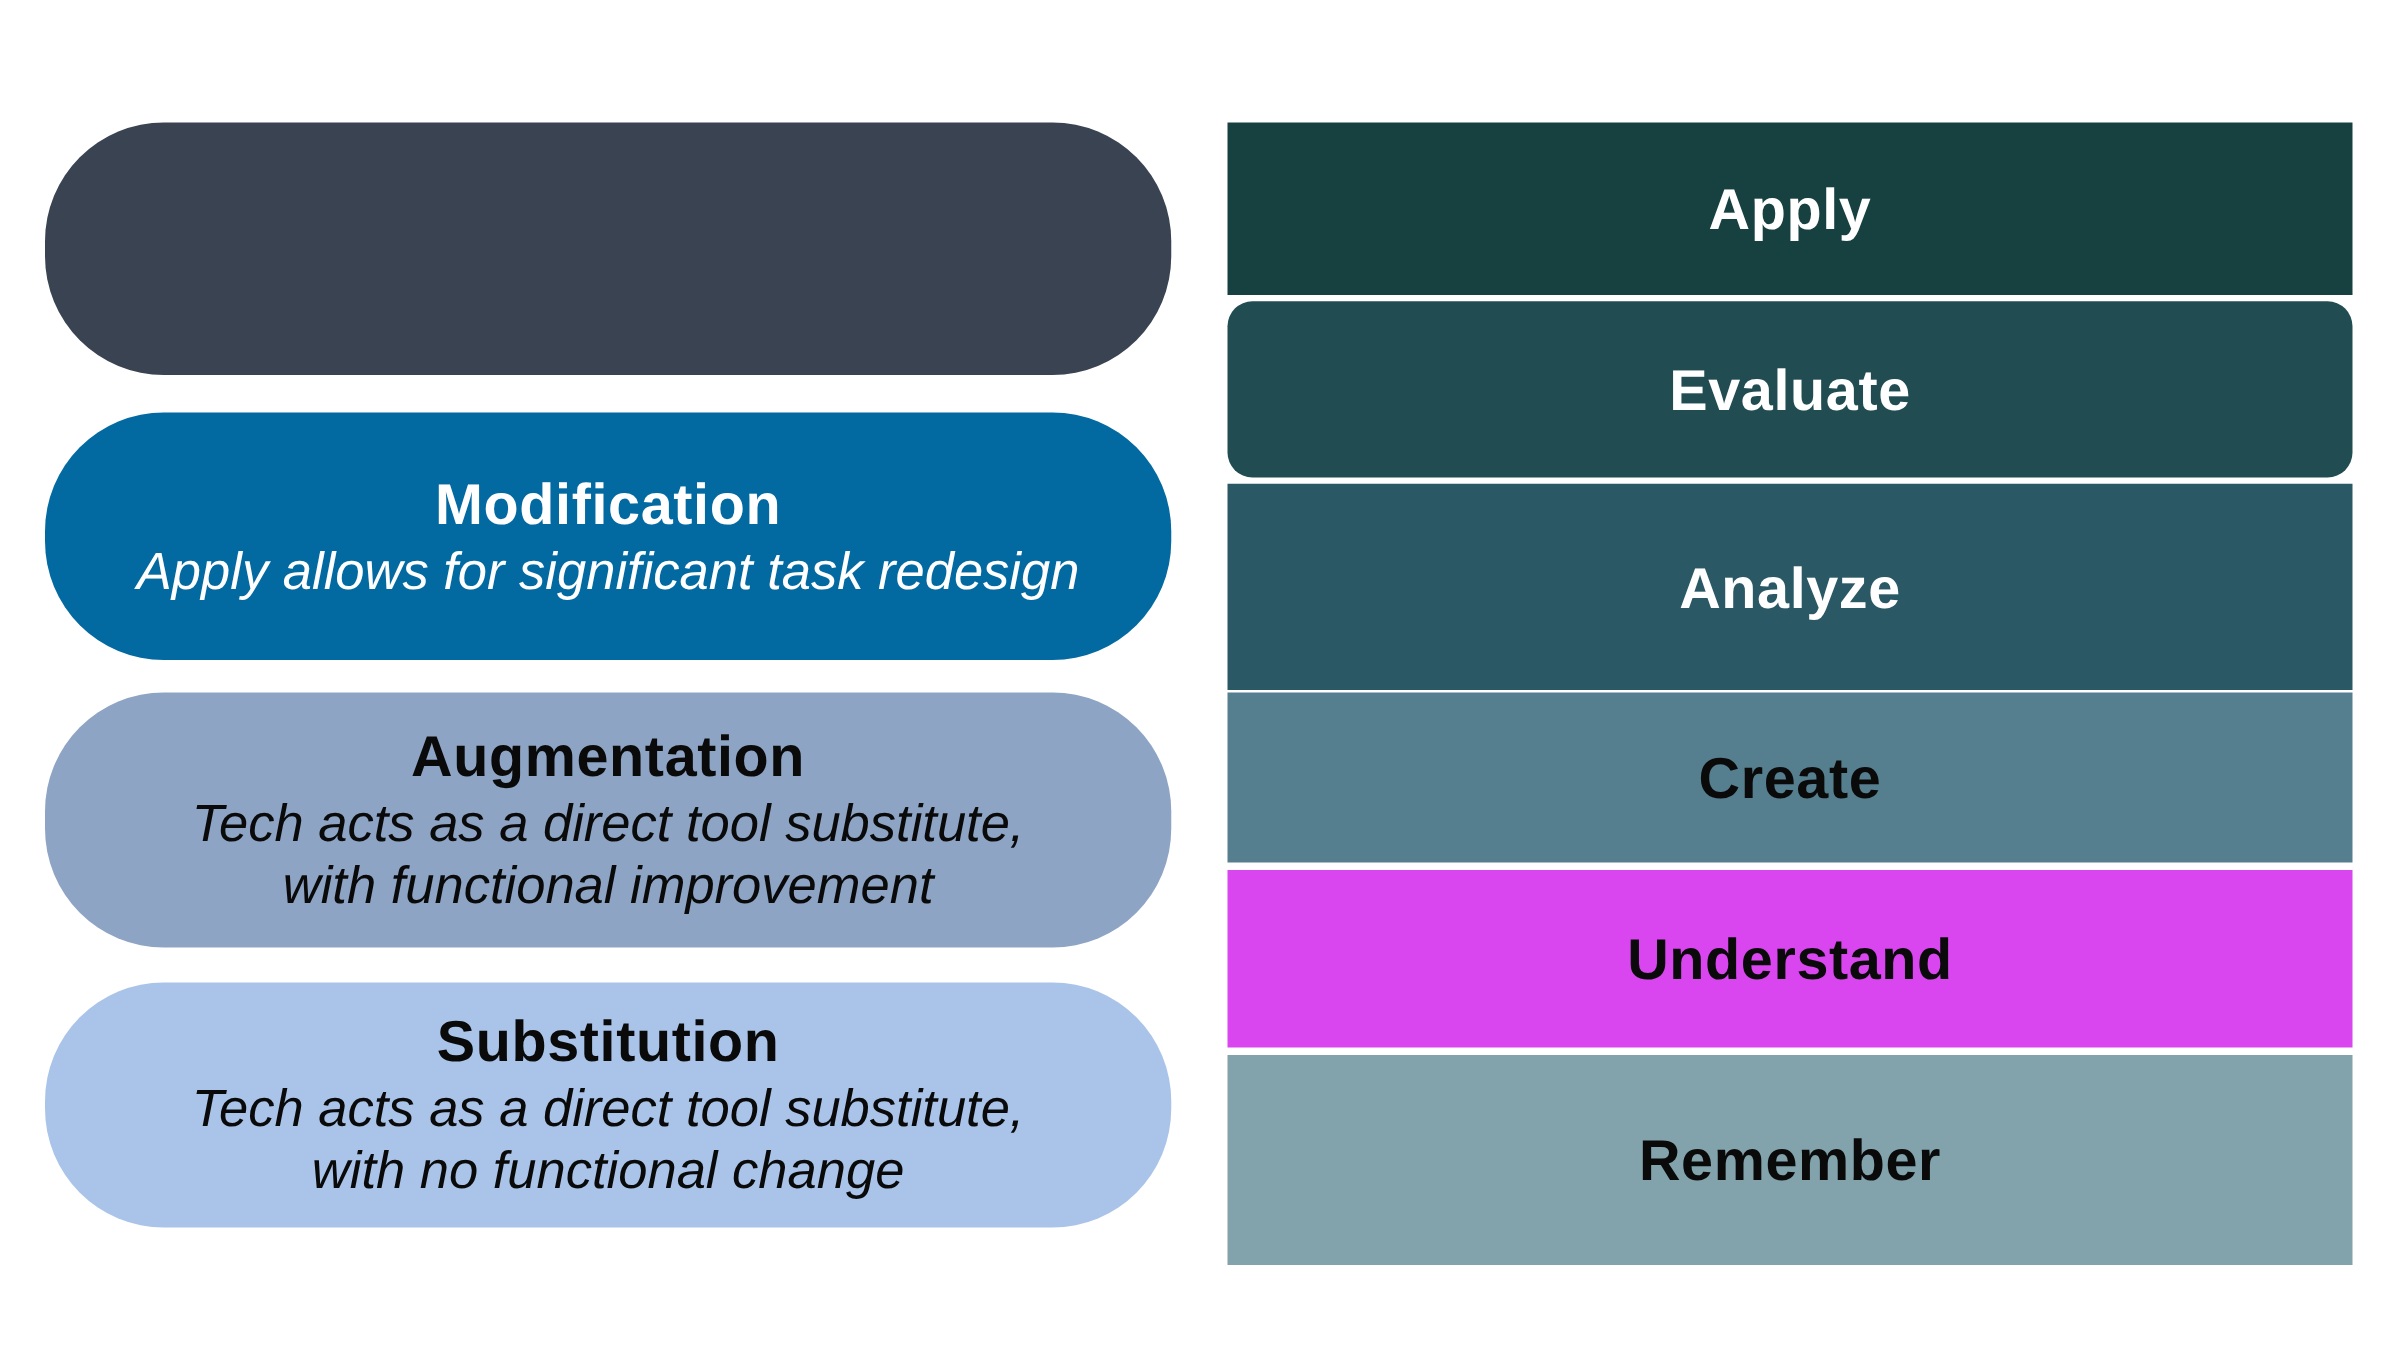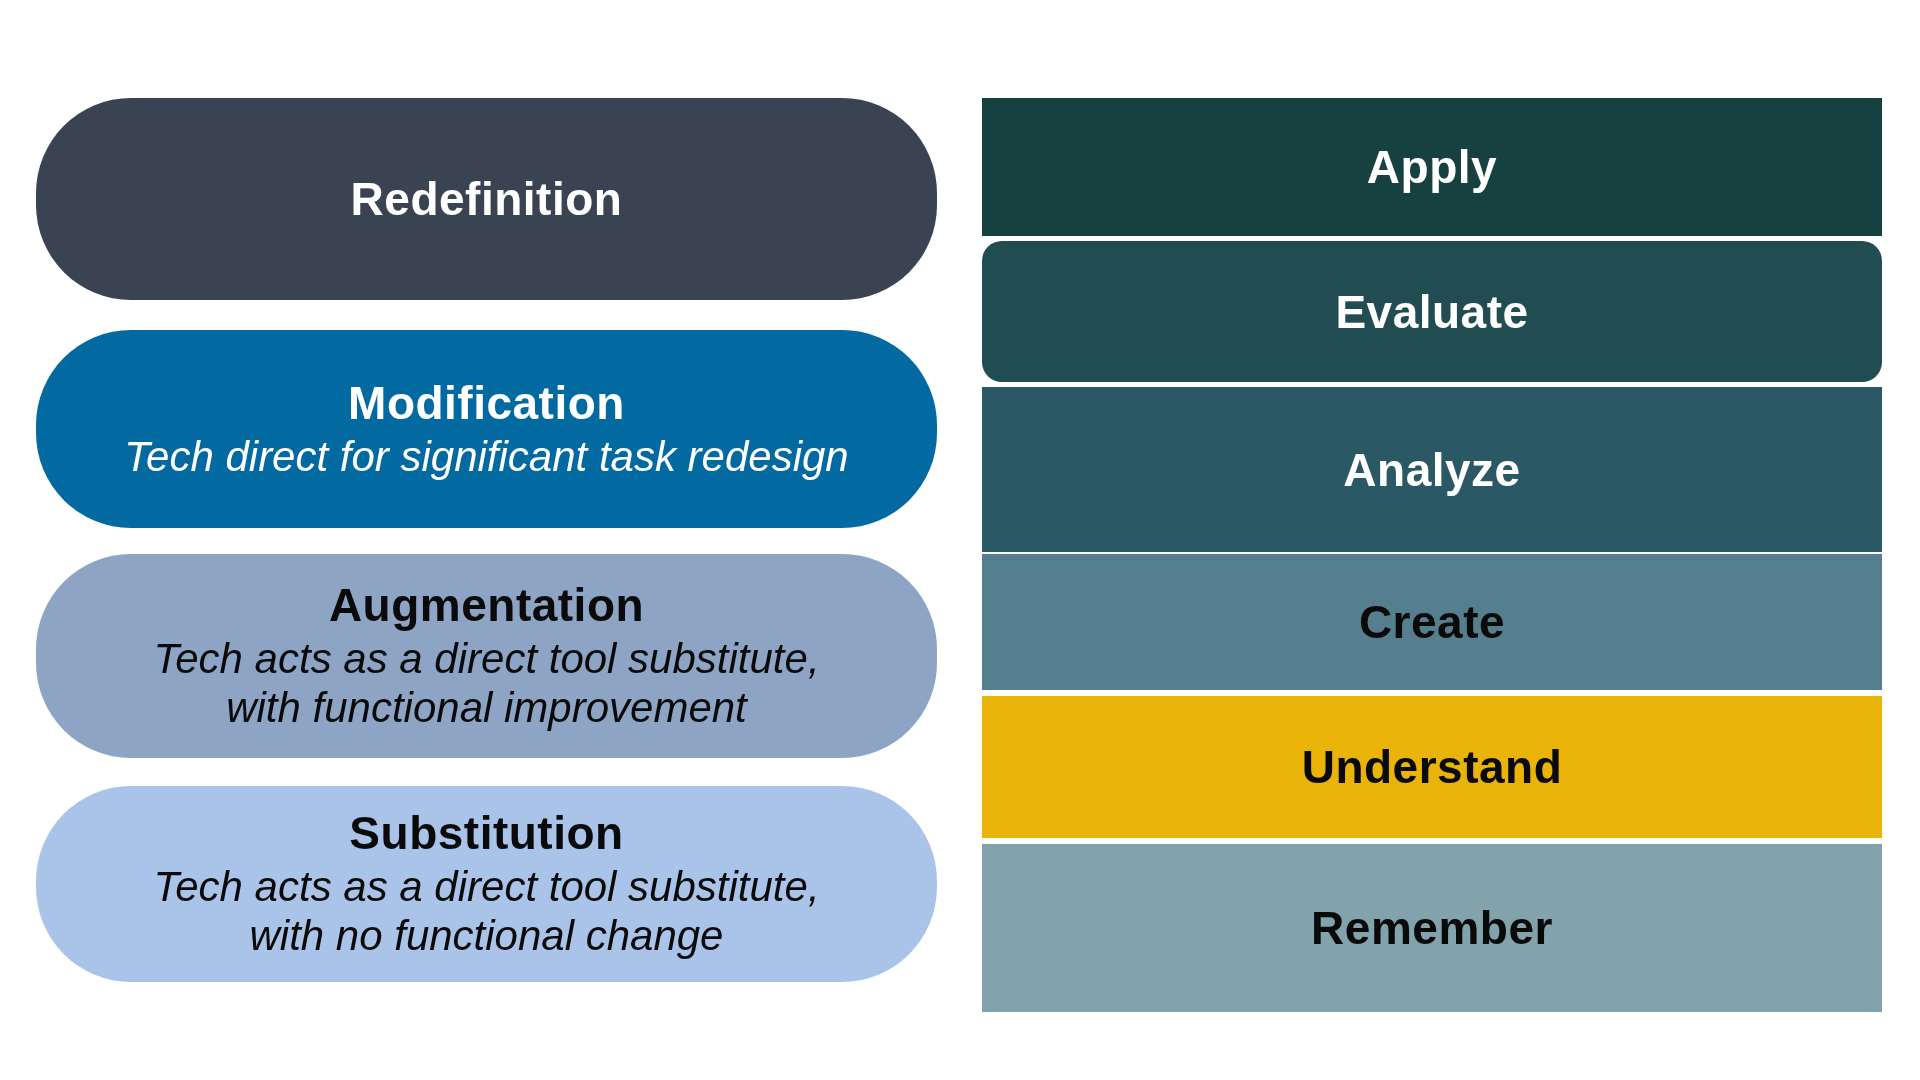--- a/index.html
+++ b/index.html
@@ -72,26 +72,25 @@
   
   .light-text { color: #ffffff; }
   .dark-text  { color: #0a0a0a; }
 </style>
 </head>
 <body>
 
 <div id="canvas">
 
   <div class="pill light-text" id="pill-redefinition" style="background-color: rgb(58, 67, 82);">
-    <div class="title">Redefinition</div>
   </div>
 
   <div class="pill light-text" id="pill-modification" style="background-color: #0369a1;">
     <div class="title">Modification</div>
-    <div class="desc">Tech direct for significant task redesign</div>
+    <div class="desc">Apply allows for significant task redesign</div>
   </div>
 
   <div class="pill dark-text" id="pill-augmentation" style="background-color: rgb(141, 164, 196);">
     <div class="title">Augmentation</div>
     <div class="desc">Tech acts as a direct tool substitute,
 with functional improvement</div>
   </div>
 
   <div class="pill dark-text" id="pill-substitution" style="background-color: rgb(170, 196, 233);">
     <div class="title">Substitution</div>
@@ -108,21 +107,21 @@
   </div>
 
   <div class="bar light-text" id="bar-analyze" style="background-color: rgb(42, 88, 100);">
     <div class="label">Analyze</div>
   </div>
 
   <div class="bar dark-text" id="bar-apply" style="background-color: rgb(85, 126, 142);">
     <div class="label">Create</div>
   </div>
 
-  <div class="bar dark-text" id="bar-understand" style="background-color: #eab308;">
+  <div class="bar dark-text" id="bar-understand" style="background-color: #d946ef;">
     <div class="label">Understand</div>
   </div>
 
   <div class="bar dark-text" id="bar-remember" style="background-color: rgb(130, 162, 172);">
     <div class="label">Remember</div>
   </div>
 
 </div>
 
 </body></html>

